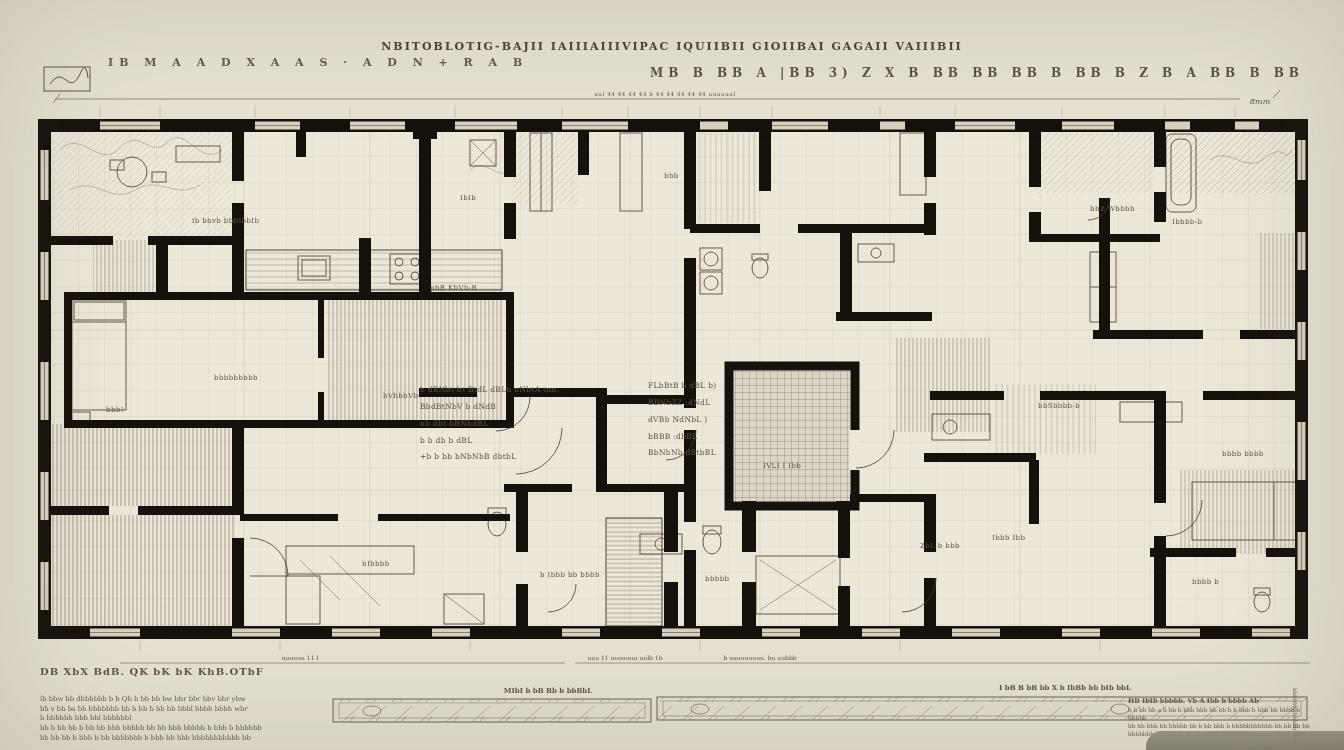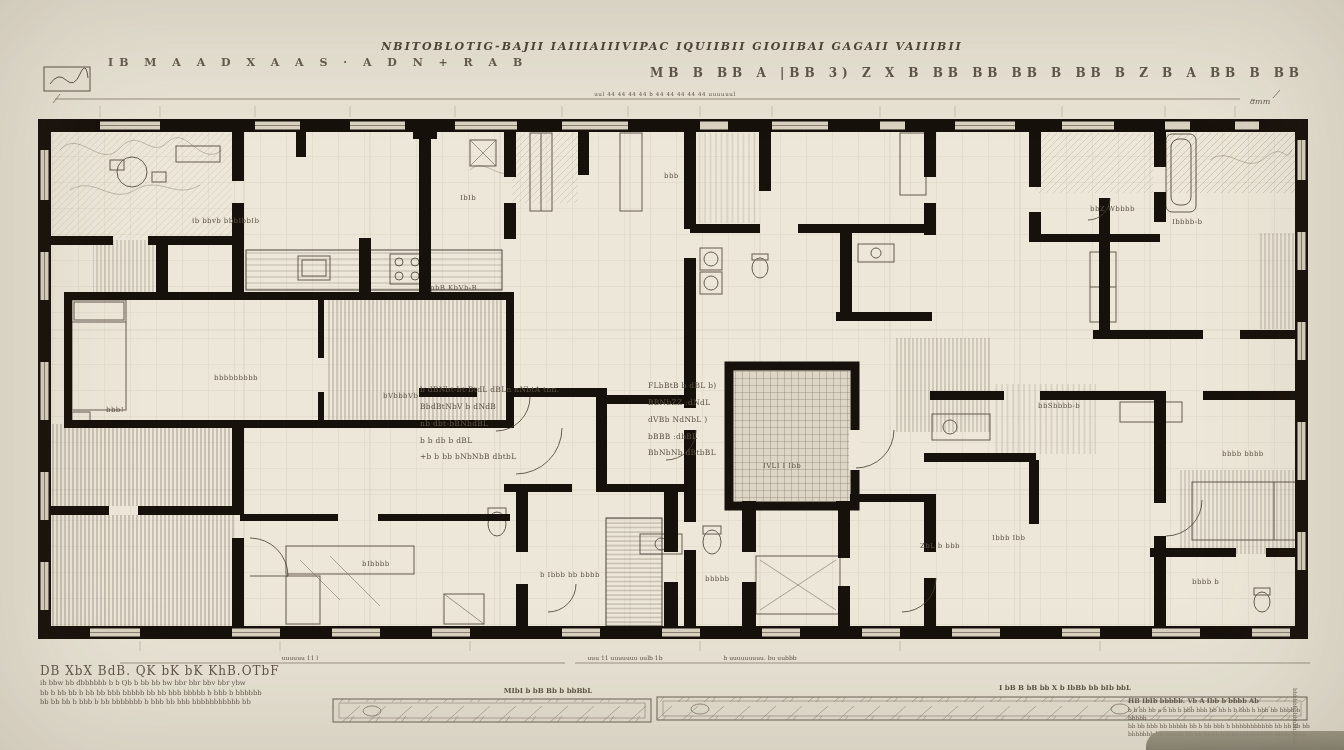--- a/index.html
+++ b/index.html
@@ -3,26 +3,26 @@
 <meta charset="utf-8">
 <style>
   html,body{margin:0;padding:0;background:#e7e2d3;}
   #stage{position:relative;width:1344px;height:750px;overflow:hidden;
          background:#e7e2d3;font-family:"DejaVu Serif",serif;}
   #stage::after{content:"";position:absolute;inset:0;pointer-events:none;
          box-shadow:inset 0 0 140px rgba(92,82,62,.22);}
   .abs{position:absolute;}
   .garble{color:#564d40;font-weight:bold;white-space:nowrap;}
   .title{top:40px;left:0;width:100%;text-align:center;font-size:11px;
-         letter-spacing:2px;color:#4c4337;transform:scaleY(1.05);font-style:italic;}
+         letter-spacing:2px;color:#4c4337;transform:scaleY(1.05);}
   .marksL{top:56px;left:108px;font-size:11px;letter-spacing:6px;opacity:.9;}
   .marksR{top:66px;right:40px;font-size:12px;letter-spacing:5px;opacity:.95;}
   .notes{color:#60574a;}
   .notesL{top:667px;left:40px;width:505px;font-size:6.8px;line-height:9.8px;}
-  .notesL .hd{font-size:12px;font-weight:normal;letter-spacing:1px;margin-bottom:2px;}
+  .notesL .hd{font-size:10px;font-weight:bold;letter-spacing:1px;margin-bottom:18px;}
   .notesR{top:697px;left:1128px;width:190px;font-size:5.8px;line-height:8px;}
   .notesR .hd{font-size:6.6px;font-weight:bold;margin-bottom:1px;}
   .sideNote{top:688px;left:1298px;font-size:5.5px;color:#60574a;
          transform:rotate(90deg);transform-origin:0 0;}
   .cornerShadow{left:1146px;top:731px;width:198px;height:19px;opacity:.9;
          background:linear-gradient(#97917f,#7e7969);border-radius:16px 0 0 0;}
   svg text{font-family:"DejaVu Serif",serif;fill:#5d5446;}
 </style>
 </head>
 <body>
@@ -417,20 +417,22 @@
   </g>
 </svg>
 
 <div class="abs garble title">NBITOBLOTIG-BAJII  IAIIIAIIIVIPAC IQUIIBII  GIOIIBAI GAGAII VAIIIBII</div>
 <div class="abs garble marksL">IB M A A D X A A S · A D N + R A B</div>
 <div class="abs garble marksR">MB B BB A |BB 3) Z X B BB BB BB B BB B Z B A BB B BB</div>
 
 <div class="abs notes notesL">
   <div class="hd">DB XbX BdB. QK bK bK KhB.OTbF</div>
   <div>ib bbw bb dbbbbbb b b Qb b bb bb bw bbr bbr bbv bbr ybw</div>
+  <div>bb v bb bs bb bbbbbbb bb b bb b bb bb bbbl bbbb bbbh wbr</div>
+  <div>b bbbbbb bbb bbl bbbbbbl</div>
   <div>bb b bb bb b bb bb bbb bbbbb bb bb bbb bbbbb b bbb b bbbbbb</div>
   <div>bb bb bb b bbb b bb bbbbbbb b bbb bb bbb bbbbbbbbbbb bb</div>
 </div>
 
 <div class="abs notes notesR">
   <div class="hd">HB IbIb bbbbb. Vb A Ibb b bbbb Ab</div>
   <div>b b bb bb a b bb b bbb bbb bb bb b b bbb b bbb bb bbbb b bbbbb</div>
   <div>bb bb bbb bb bbbbb bb b bb bbb b bbbbbbbbbbb bb bb bb bb</div>
   <div>bbbbbbb bb bbbbb bb bb bbbb bbbbbbbbbbbbbb bbbb bbbb</div>
 </div>

